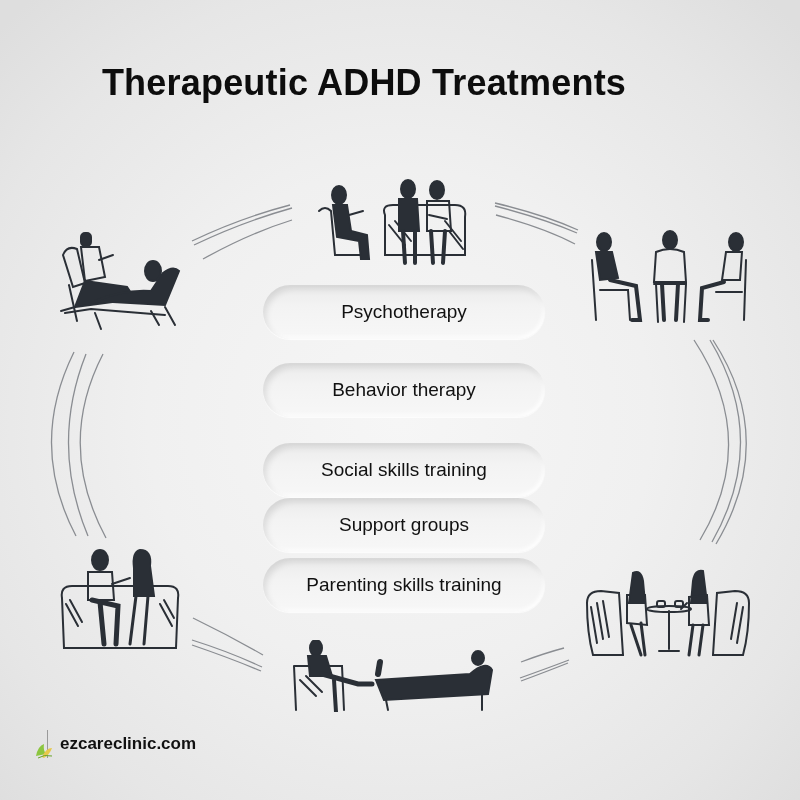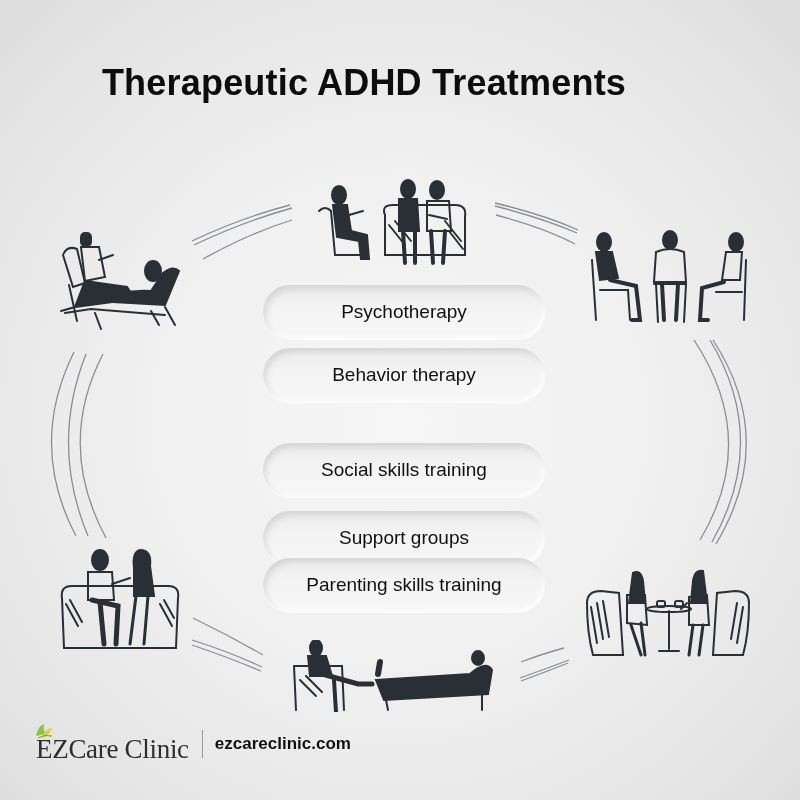--- a/index.html
+++ b/index.html
@@ -162,30 +162,29 @@
     <path d="M160 44 L154 80 M154 40 L148 76" fill="none"></path>
     <path d="M120 8 Q112 6 110 18 L108 40 L124 40 Z"></path>
     <path d="M106 34 L124 32 L126 62 L106 62 Z" fill="none"></path>
     <path d="M104 40 L98 46" fill="none"></path>
     <path d="M110 62 L106 92 M120 62 L116 92" stroke-width="3"></path>
   </g>
 </svg>
 
 <div class="pills">
   <div class="pill" style="top:0px">Psychotherapy</div>
-  <div class="pill" style="top:63px">Behavior therapy</div>
+  <div class="pill" style="top:78px">Behavior therapy</div>
   <div class="pill" style="top:158px">Social skills training</div>
-  <div class="pill" style="top:226px">Support groups</div>
+  <div class="pill" style="top:213px">Support groups</div>
   <div class="pill" style="top:273px">Parenting skills training</div>
 </div>
 
 <div class="footer">
   <div class="logo">
     <svg class="leaf" width="20" height="18" viewBox="0 0 20 18">
       <path d="M2 14 Q4 4 10 2 Q9 8 12 12 Z" fill="#8cc63f"></path>
       <path d="M8 15 Q12 6 18 6 Q16 12 10 16 Z" fill="#e7c94a"></path>
       <path d="M4 16 Q10 12 18 14" stroke="#6aa52b" stroke-width="1" fill="none"></path>
     </svg>
-    <span class="logo-text">EZCare Clinic</span>
   </div>
   <div class="divider"></div>
   <span class="site">ezcareclinic.com</span>
 </div>
 
 </body></html>

